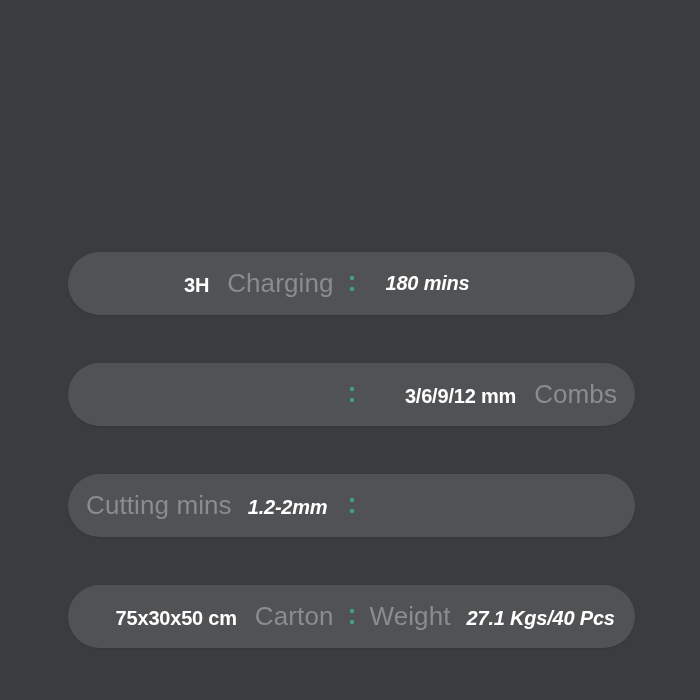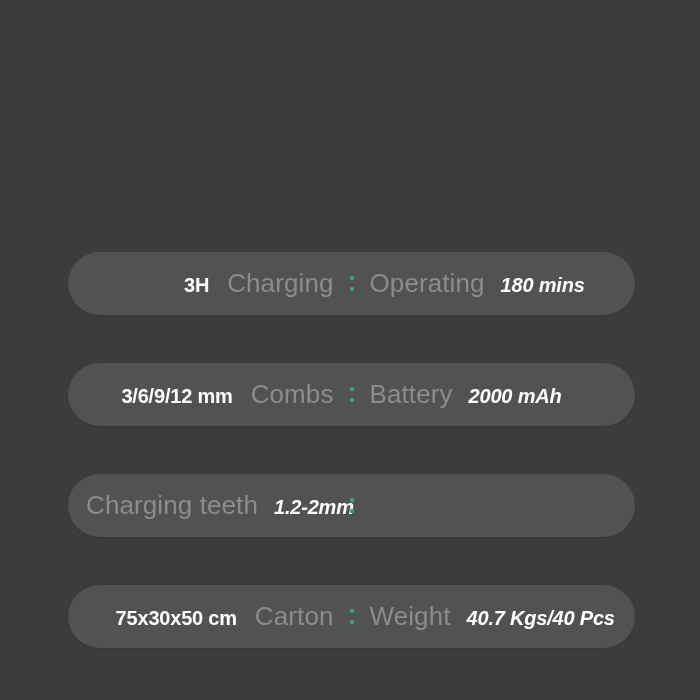--- a/index.html
+++ b/index.html
@@ -136,60 +136,55 @@
     <div class="spec-pill">
       <div class="half left">
         <span class="val">3H</span>
         <span class="lbl">Charging</span>
       </div>
       <div class="divider">
         <span class="dot"></span>
         <span class="dot"></span>
       </div>
       <div class="half right">
-        <span class="lbl">Operating</span>
         <span class="val">180 mins</span>
       </div>
     </div>
 
     <div class="spec-pill">
       <div class="half left">
         <span class="val">3/6/9/12 mm</span>
         <span class="lbl">Combs</span>
       </div>
       <div class="divider">
         <span class="dot"></span>
         <span class="dot"></span>
       </div>
-      <div class="half right">
-        <span class="lbl">Battery</span>
-        <span class="val">2000 mAh</span>
-      </div>
     </div>
 
     <div class="spec-pill">
       <div class="divider">
         <span class="dot"></span>
         <span class="dot"></span>
       </div>
       <div class="half right">
-        <span class="lbl">Charging teeth</span>
+        <span class="lbl">Cutting mins</span>
         <span class="val">1.2-2mm</span>
       </div>
     </div>
 
     <div class="spec-pill">
       <div class="half left">
         <span class="val">75x30x50 cm</span>
         <span class="lbl">Carton</span>
       </div>
       <div class="divider">
         <span class="dot"></span>
         <span class="dot"></span>
       </div>
       <div class="half right">
         <span class="lbl">Weight</span>
-        <span class="val">40.7 Kgs/40 Pcs</span>
+        <span class="val">27.1 Kgs/40 Pcs</span>
       </div>
     </div>
 
   </div>
 </div>
 
 </body></html>

